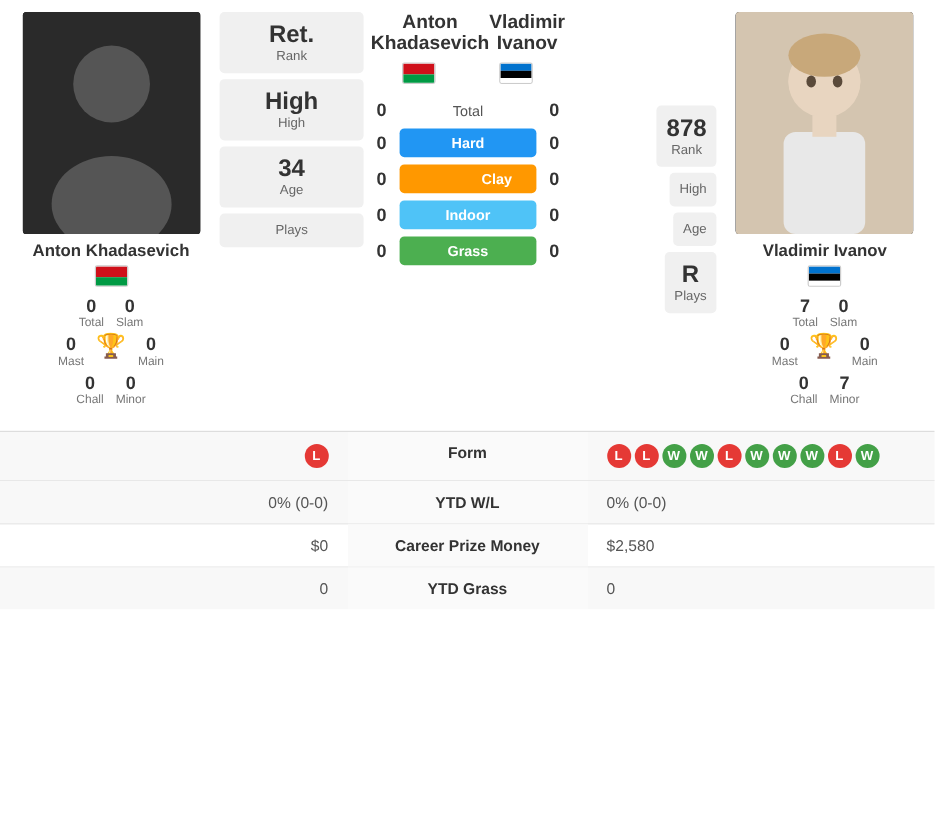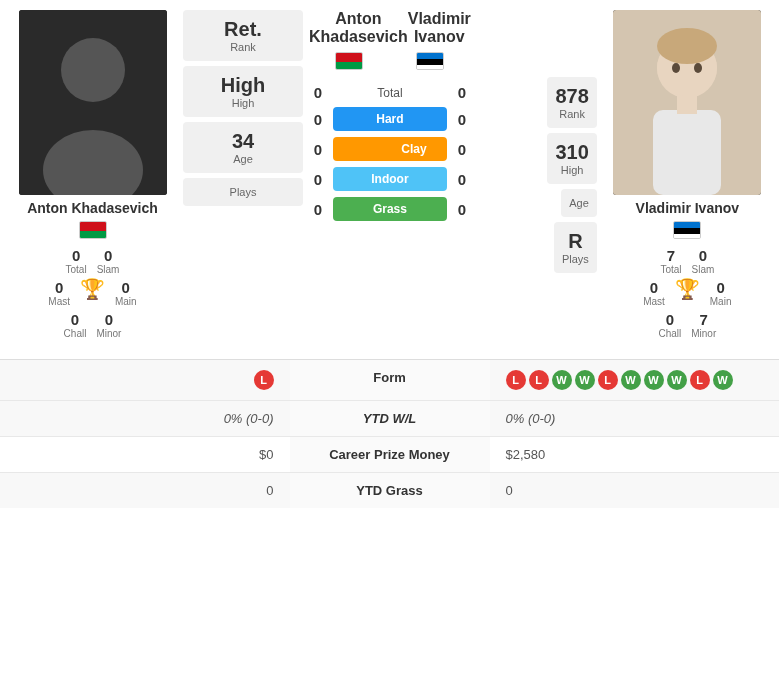--- a/index.html
+++ b/index.html
@@ -185,21 +185,20 @@
           <div class="surf-sc">0</div>
         </div>
       </div>
 
       <div class="right-stat-col">
         <div class="ls-box">
           <div class="ls-box-v">878</div>
           <div class="ls-box-l">Rank</div>
         </div>
         <div class="ls-box">
-          <div class="ls-box-v">310</div>
           <div class="ls-box-l">High</div>
         </div>
         <div class="ls-box">
           <div class="ls-box-l">Age</div>
         </div>
         <div class="ls-box">
           <div class="ls-box-v">R</div>
           <div class="ls-box-l">Plays</div>
         </div>
       </div>
@@ -286,21 +285,21 @@
             <div class="badge badge-w">W</div>
             <div class="badge badge-w">W</div>
             <div class="badge badge-w">W</div>
             <div class="badge badge-l">L</div>
             <div class="badge badge-w">W</div>
           </div>
       </div>
     </div>
 
 
-    <div class="bt-row" style="background:#f8f8f8;font-style:italic;">
+    <div class="bt-row" style="background:#f8f8f8;">
       <div class="bt-left">0% (0-0)</div>
       <div class="bt-center">YTD W/L</div>
       <div class="bt-right">0% (0-0)</div>
     </div>
 
     <div class="bt-row">
       <div class="bt-left">$0</div>
       <div class="bt-center">Career Prize Money</div>
       <div class="bt-right">$2,580</div>
     </div>

